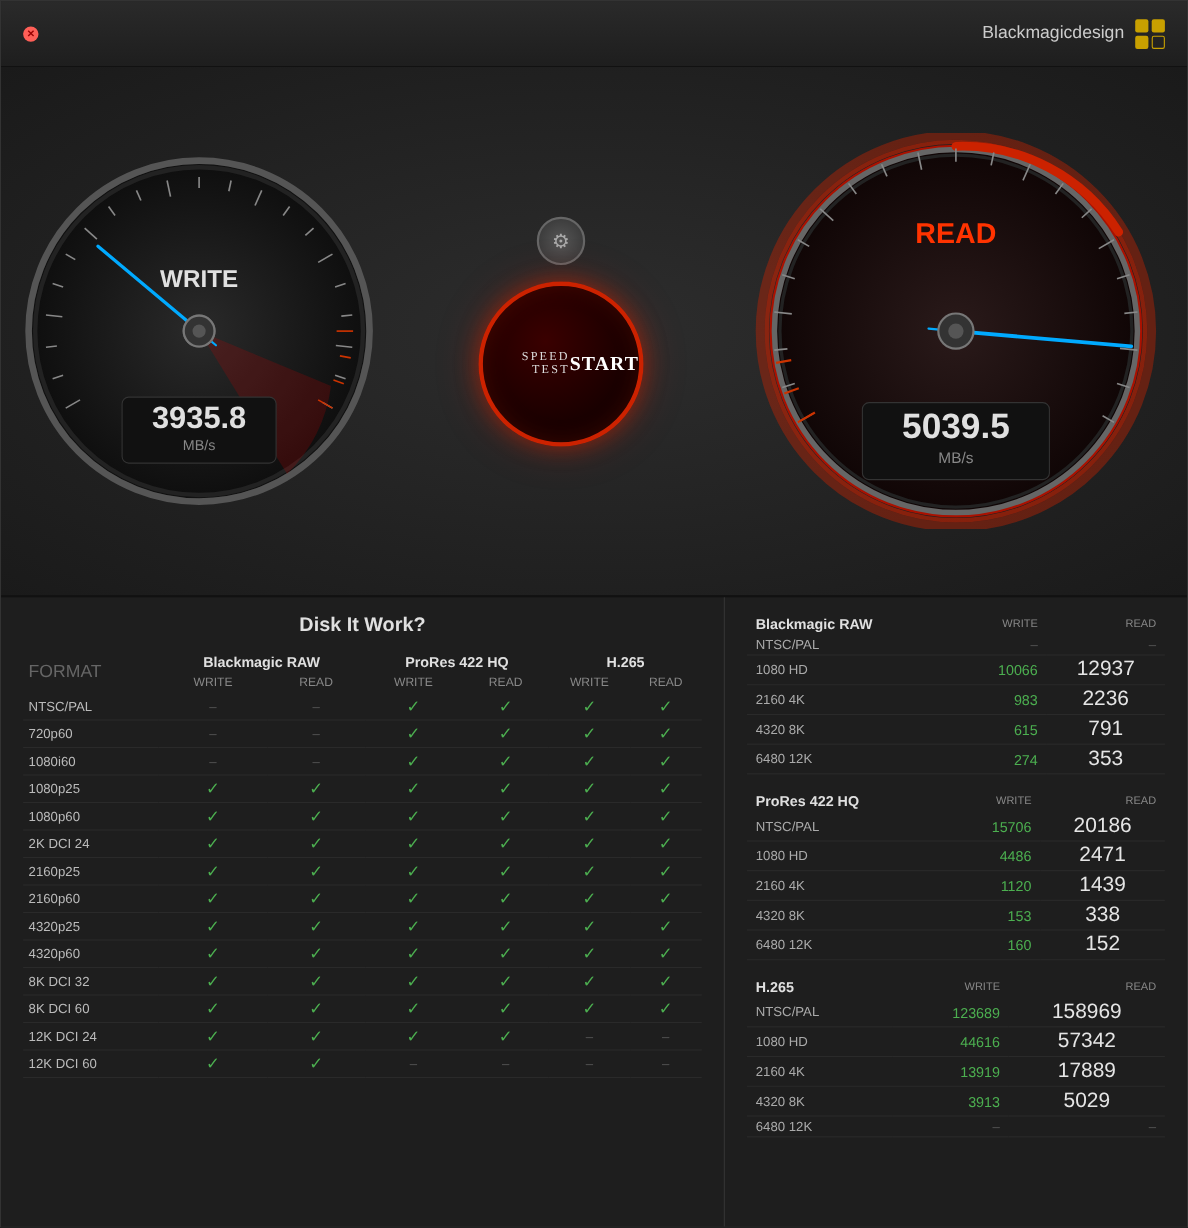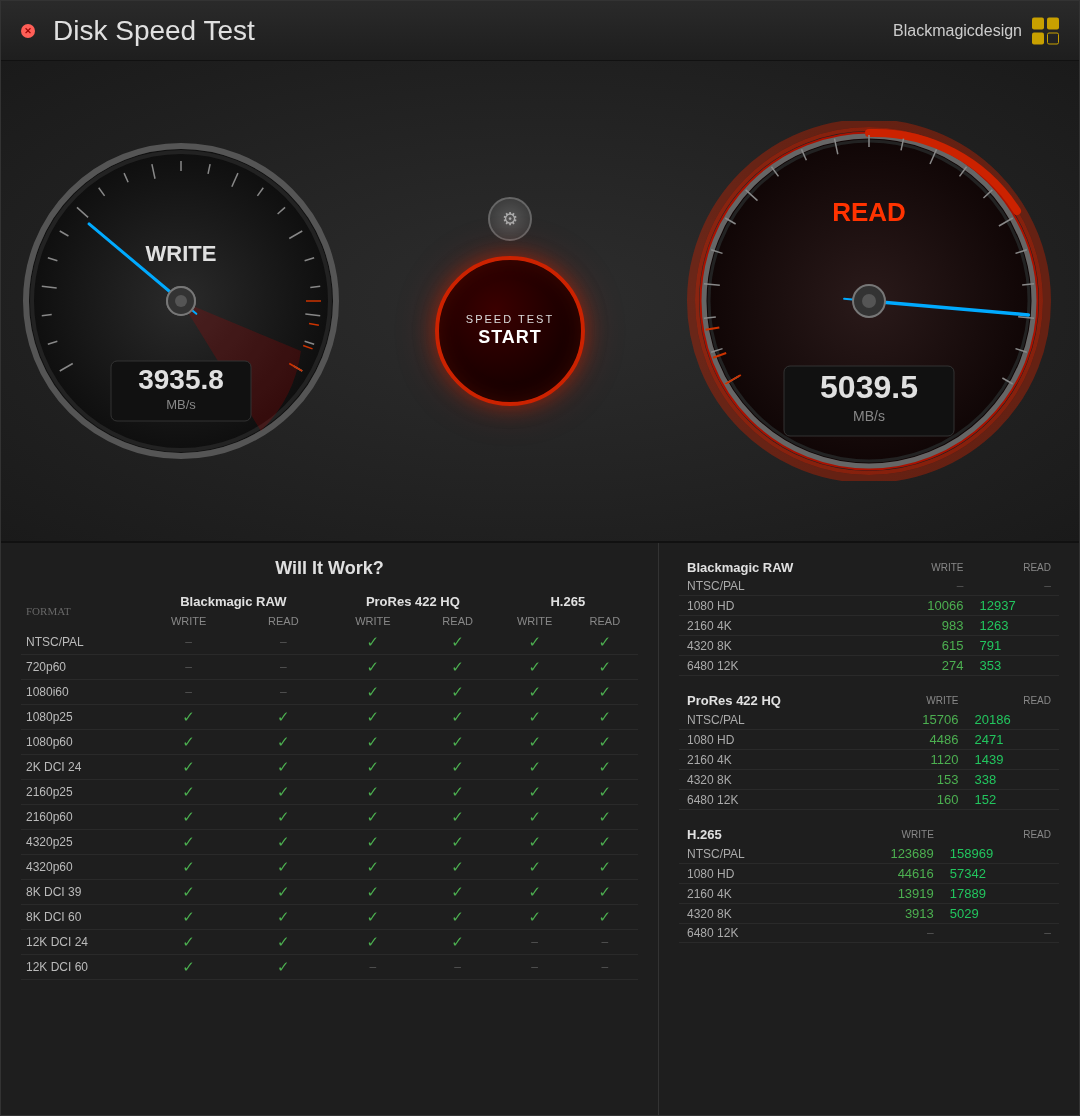--- a/index.html
+++ b/index.html
@@ -134,26 +134,27 @@
     }
 
     .start-btn {
       width: 150px;
       height: 150px;
       border-radius: 50%;
       background: radial-gradient(circle at 40% 35%, #3a0000 0%, #1a0000 60%, #0d0000 100%);
       border: 4px solid #cc2200;
       box-shadow: 0 0 20px #cc220088, 0 0 40px #cc220044, inset 0 0 20px #cc220033;
       display: flex;
-      flex-direction: column;
+      flex-direction: row;
       align-items: center;
       justify-content: center;
       cursor: pointer;
       text-align: right;
       color: #fff;
+      font-family: Liberation Serif, serif;
     }
 
     .start-btn-small {
       font-size: 11px;
       letter-spacing: 2px;
       color: #ddd;
       margin-bottom: 2px;
     }
 
     .start-btn-large {
@@ -198,23 +199,22 @@
     .check-table th {
       color: #888;
       font-size: 11px;
       font-weight: 400;
       padding: 3px 5px;
       text-align: center;
     }
 
     .check-table th.format-col {
       color: #666;
-      font-size: 11px;
+      font-size: 16px;
       text-align: left;
-      font-family: Liberation Serif, serif;
     }
 
     .check-table th.group-header {
       color: #e0e0e0;
       font-size: 13px;
       font-weight: 600;
     }
 
     .check-table td {
       padding: 3px 5px;
@@ -265,38 +265,37 @@
     }
 
     .speed-table td.write-val {
       color: #4caf50;
       text-align: right;
       font-size: 13px;
       margin-left: 14px;
     }
 
     .speed-table td.read-val {
-      color: #22c55e;
-      text-align: left;
-      font-size: 13px;
+      color: #e5e5e5;
+      text-align: center;
+      font-size: 19px;
     }
 
     .speed-table td.dash-val {
       color: #555;
       text-align: right;
     }
   </style>
 </head>
 <body>
 
 <div class="window">
 
   <div class="title-bar">
     <div class="close-btn">✕</div>
-    <span class="app-title">Disk Speed Test</span>
     <div class="brand-logo">
       <span class="brand-name">Blackmagicdesign</span>
       <div class="brand-icon">
         <div class="brand-icon-dot" style="background:#c8a000;"></div>
         <div class="brand-icon-dot" style="background:#c8a000;"></div>
         <div class="brand-icon-dot" style="background:#c8a000;"></div>
         <div class="brand-icon-dot" style="background:transparent; border:1px solid #c8a000;"></div>
       </div>
     </div>
   </div>
@@ -445,21 +444,21 @@
           </svg>
         </div>
       </div>
 
     </div>
   </div>
 
   <div class="data-section">
 
     <div class="left-panel">
-      <div class="panel-title">Will It Work?</div>
+      <div class="panel-title">Disk It Work?</div>
 
       <table class="check-table">
         <thead>
           <tr>
             <th class="format-col" rowspan="2">FORMAT</th>
             <th class="group-header" colspan="2">Blackmagic RAW</th>
             <th class="group-header" colspan="2">ProRes 422 HQ</th>
             <th class="group-header" colspan="2">H.265</th>
           </tr>
           <tr>
@@ -556,21 +555,21 @@
             <tr>
               <td class="format-name">4320p60</td>
               <td><span style="color:#4caf50;font-size:15px;">✓</span></td>
               <td><span style="color:#4caf50;font-size:15px;">✓</span></td>
               <td><span style="color:#4caf50;font-size:15px;">✓</span></td>
               <td><span style="color:#4caf50;font-size:15px;">✓</span></td>
               <td><span style="color:#4caf50;font-size:15px;">✓</span></td>
               <td><span style="color:#4caf50;font-size:15px;">✓</span></td>
             </tr>
             <tr>
-              <td class="format-name">8K DCI 39</td>
+              <td class="format-name">8K DCI 32</td>
               <td><span style="color:#4caf50;font-size:15px;">✓</span></td>
               <td><span style="color:#4caf50;font-size:15px;">✓</span></td>
               <td><span style="color:#4caf50;font-size:15px;">✓</span></td>
               <td><span style="color:#4caf50;font-size:15px;">✓</span></td>
               <td><span style="color:#4caf50;font-size:15px;">✓</span></td>
               <td><span style="color:#4caf50;font-size:15px;">✓</span></td>
             </tr>
             <tr>
               <td class="format-name">8K DCI 60</td>
               <td><span style="color:#4caf50;font-size:15px;">✓</span></td>
@@ -620,21 +619,21 @@
                   <td class="dash-val">–</td>
                 </tr>
                 <tr>
                   <td>1080 HD</td>
                   <td class="write-val">10066</td>
                   <td class="read-val">12937</td>
                 </tr>
                 <tr>
                   <td>2160 4K</td>
                   <td class="write-val">983</td>
-                  <td class="read-val">1263</td>
+                  <td class="read-val">2236</td>
                 </tr>
                 <tr>
                   <td>4320 8K</td>
                   <td class="write-val">615</td>
                   <td class="read-val">791</td>
                 </tr>
                 <tr>
                   <td>6480 12K</td>
                   <td class="write-val">274</td>
                   <td class="read-val">353</td>

